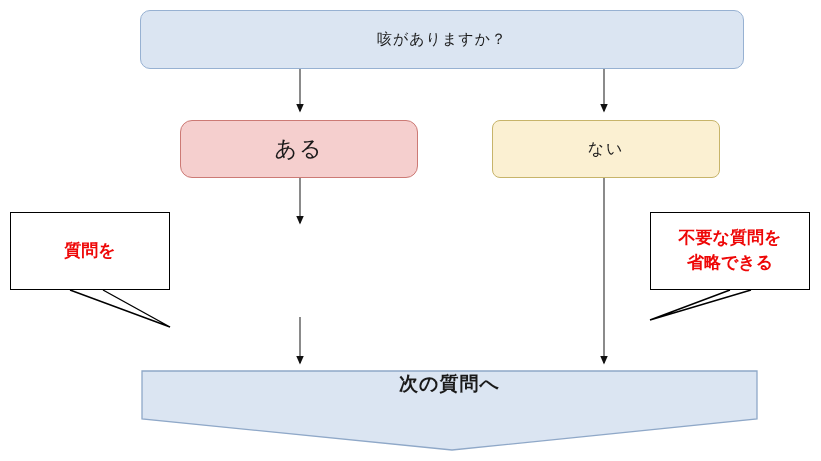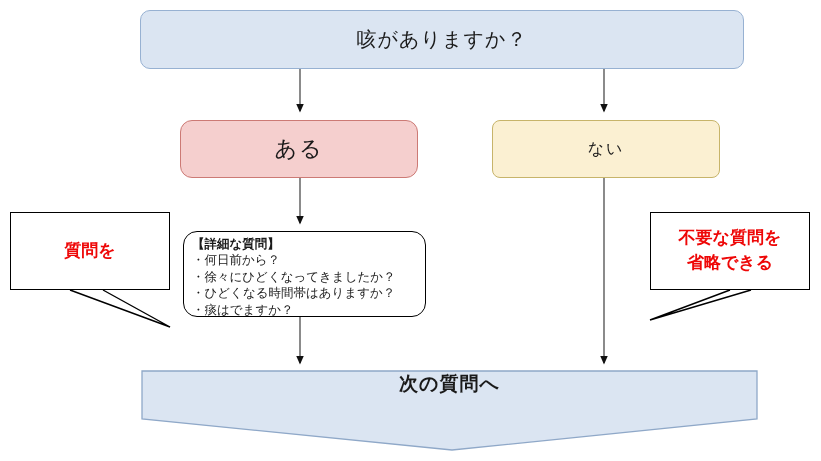--- a/index.html
+++ b/index.html
@@ -7,21 +7,21 @@
     --pink-fill:#f5cfce; --pink-border:#cc7a75;
     --yellow-fill:#fbf0d2; --yellow-border:#c7b46a;
     --red-text:#ee0707; --arrow:#595959; --ink:#1a1a1a;
   }
   html,body{margin:0;padding:0;background:#ffffff;}
   body{font-family:"Liberation Sans", sans-serif; color:var(--ink);}
   .canvas{position:relative;width:821px;height:461px;background:#ffffff;overflow:hidden;}
   .connector-layer{position:absolute;left:0;top:0;width:821px;height:461px;pointer-events:none;}
   .box{position:absolute;box-sizing:border-box;display:flex;align-items:center;justify-content:center;text-align:center;}
   .question-box{left:140px;top:10px;width:604px;height:59px;background:var(--blue-fill);
-    border:1.6px solid var(--blue-border);border-radius:10px;font-size:20px;letter-spacing:1px;}
+    border:1.6px solid var(--blue-border);border-radius:10px;font-size:15px;letter-spacing:1px;}
   .yes-box{left:180px;top:120px;width:238px;height:58px;background:var(--pink-fill);
     border:1.6px solid var(--pink-border);border-radius:12px;font-size:22px;letter-spacing:2px;}
   .no-box{left:492px;top:120px;width:228px;height:58px;background:var(--yellow-fill);
     border:1.6px solid var(--yellow-border);border-radius:8px;font-size:16px;letter-spacing:2px;}
   .detail-box{left:183px;top:231px;width:243px;height:86px;background:#ffffff;
     border:1.8px solid #000000;border-radius:14px;flex-direction:column;align-items:flex-start;
     justify-content:flex-start;padding:4px 6px 2px 8px;text-align:left;}
   .detail-title{font-weight:bold;font-size:12.5px;line-height:16px;}
   .detail-item{font-size:12.5px;line-height:16.5px;white-space:nowrap;}
   .callout{position:absolute;box-sizing:border-box;background:#ffffff;border:1.8px solid #000000;
@@ -63,27 +63,20 @@
     <span>咳がありますか？</span>
   </div>
 
   <div class="box yes-box">
     <span>ある</span>
   </div>
   <div class="box no-box">
     <span>ない</span>
   </div>
 
-  <div class="box detail-box">
-    <div class="detail-title">【詳細な質問】</div>
-    <div class="detail-item">・何日前から？</div>
-    <div class="detail-item">・徐々にひどくなってきましたか？</div>
-    <div class="detail-item">・ひどくなる時間帯はありますか？</div>
-    <div class="detail-item">・痰はでますか？</div>
-  </div>
 
   <div class="callout callout-left">
     <span>質問を</span>
   </div>
 
   <div class="callout callout-right">
     <span>不要な質問を</span>
     <span>省略できる</span>
   </div>
 

